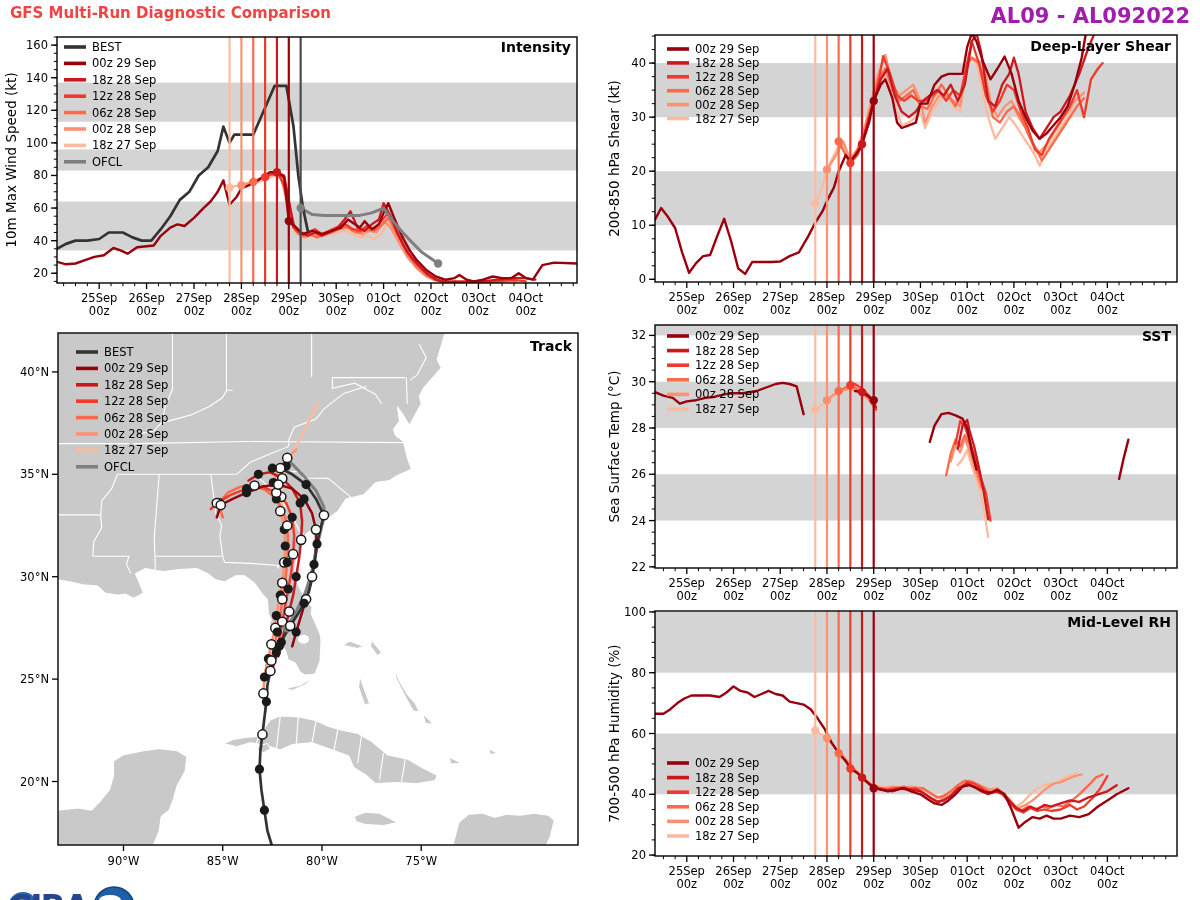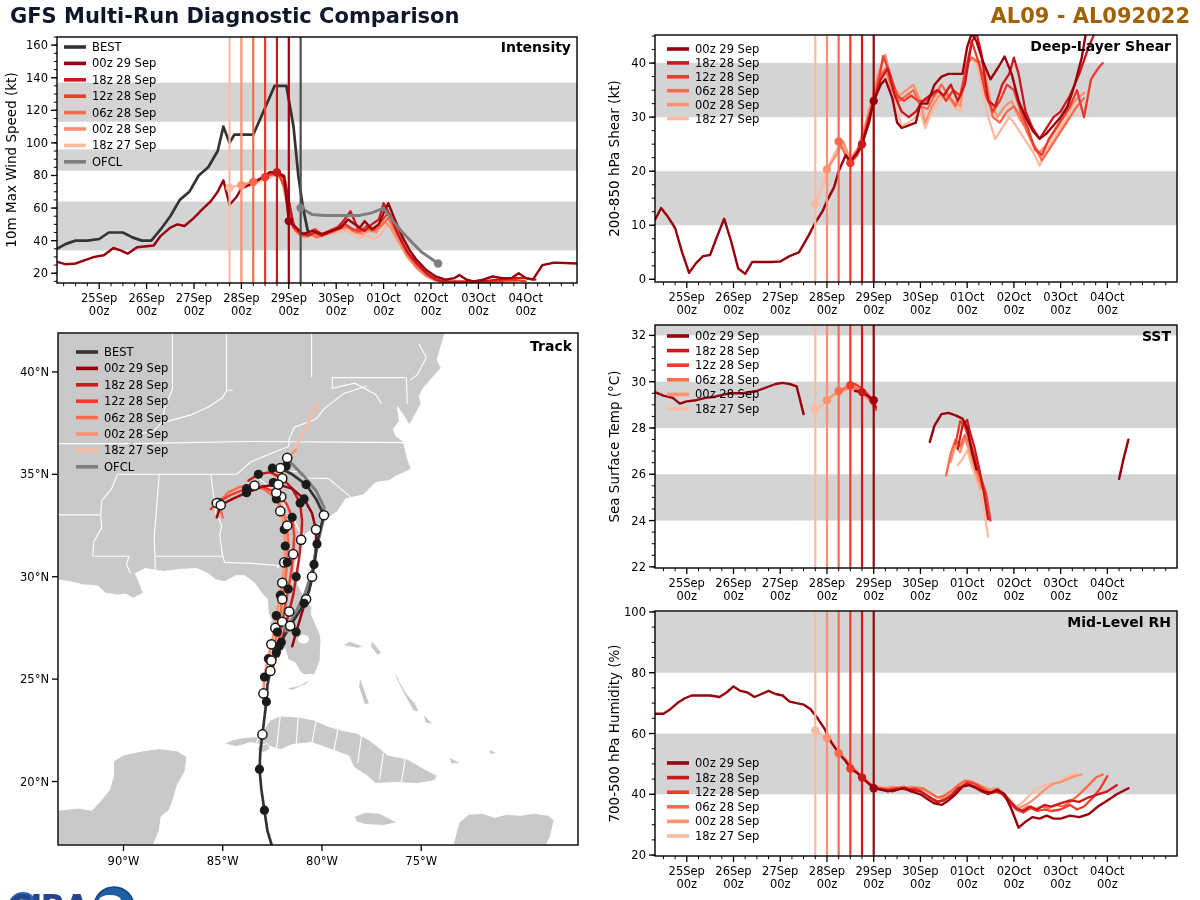--- a/index.html
+++ b/index.html
@@ -1,19 +1,19 @@
 <!DOCTYPE html>
 <html><head>
 <meta charset="utf-8">
 <style>
   html,body{margin:0;padding:0;background:#fff;}
   .page{position:relative;width:1200px;height:900px;background:#fff;overflow:hidden;
         font-family:"DejaVu Sans","Liberation Sans",sans-serif;}
-  .hdr-title{position:absolute;left:10px;top:4px;font-size:21px;font-weight:bold;color:#0f172a;}
-  .hdr-storm{position:absolute;right:10px;top:4px;font-size:21px;font-weight:bold;color:#a16207;}
+  .hdr-title{position:absolute;left:10px;top:4px;font-size:15px;font-weight:bold;color:#ef4444;}
+  .hdr-storm{position:absolute;right:10px;top:4px;font-size:21px;font-weight:bold;color:#a21caf;}
   svg{position:absolute;left:0;top:0;}
   #logo{position:absolute;left:6px;top:852px;width:150px;height:46px;margin-top:31px;}
   text{font-family:"DejaVu Sans","Liberation Sans",sans-serif;}
 </style>
 </head>
 <body>
 <div class="page">
 
 <div class="hdr-title">GFS Multi-Run Diagnostic Comparison</div>
 <div class="hdr-storm">AL09 - AL092022</div>

